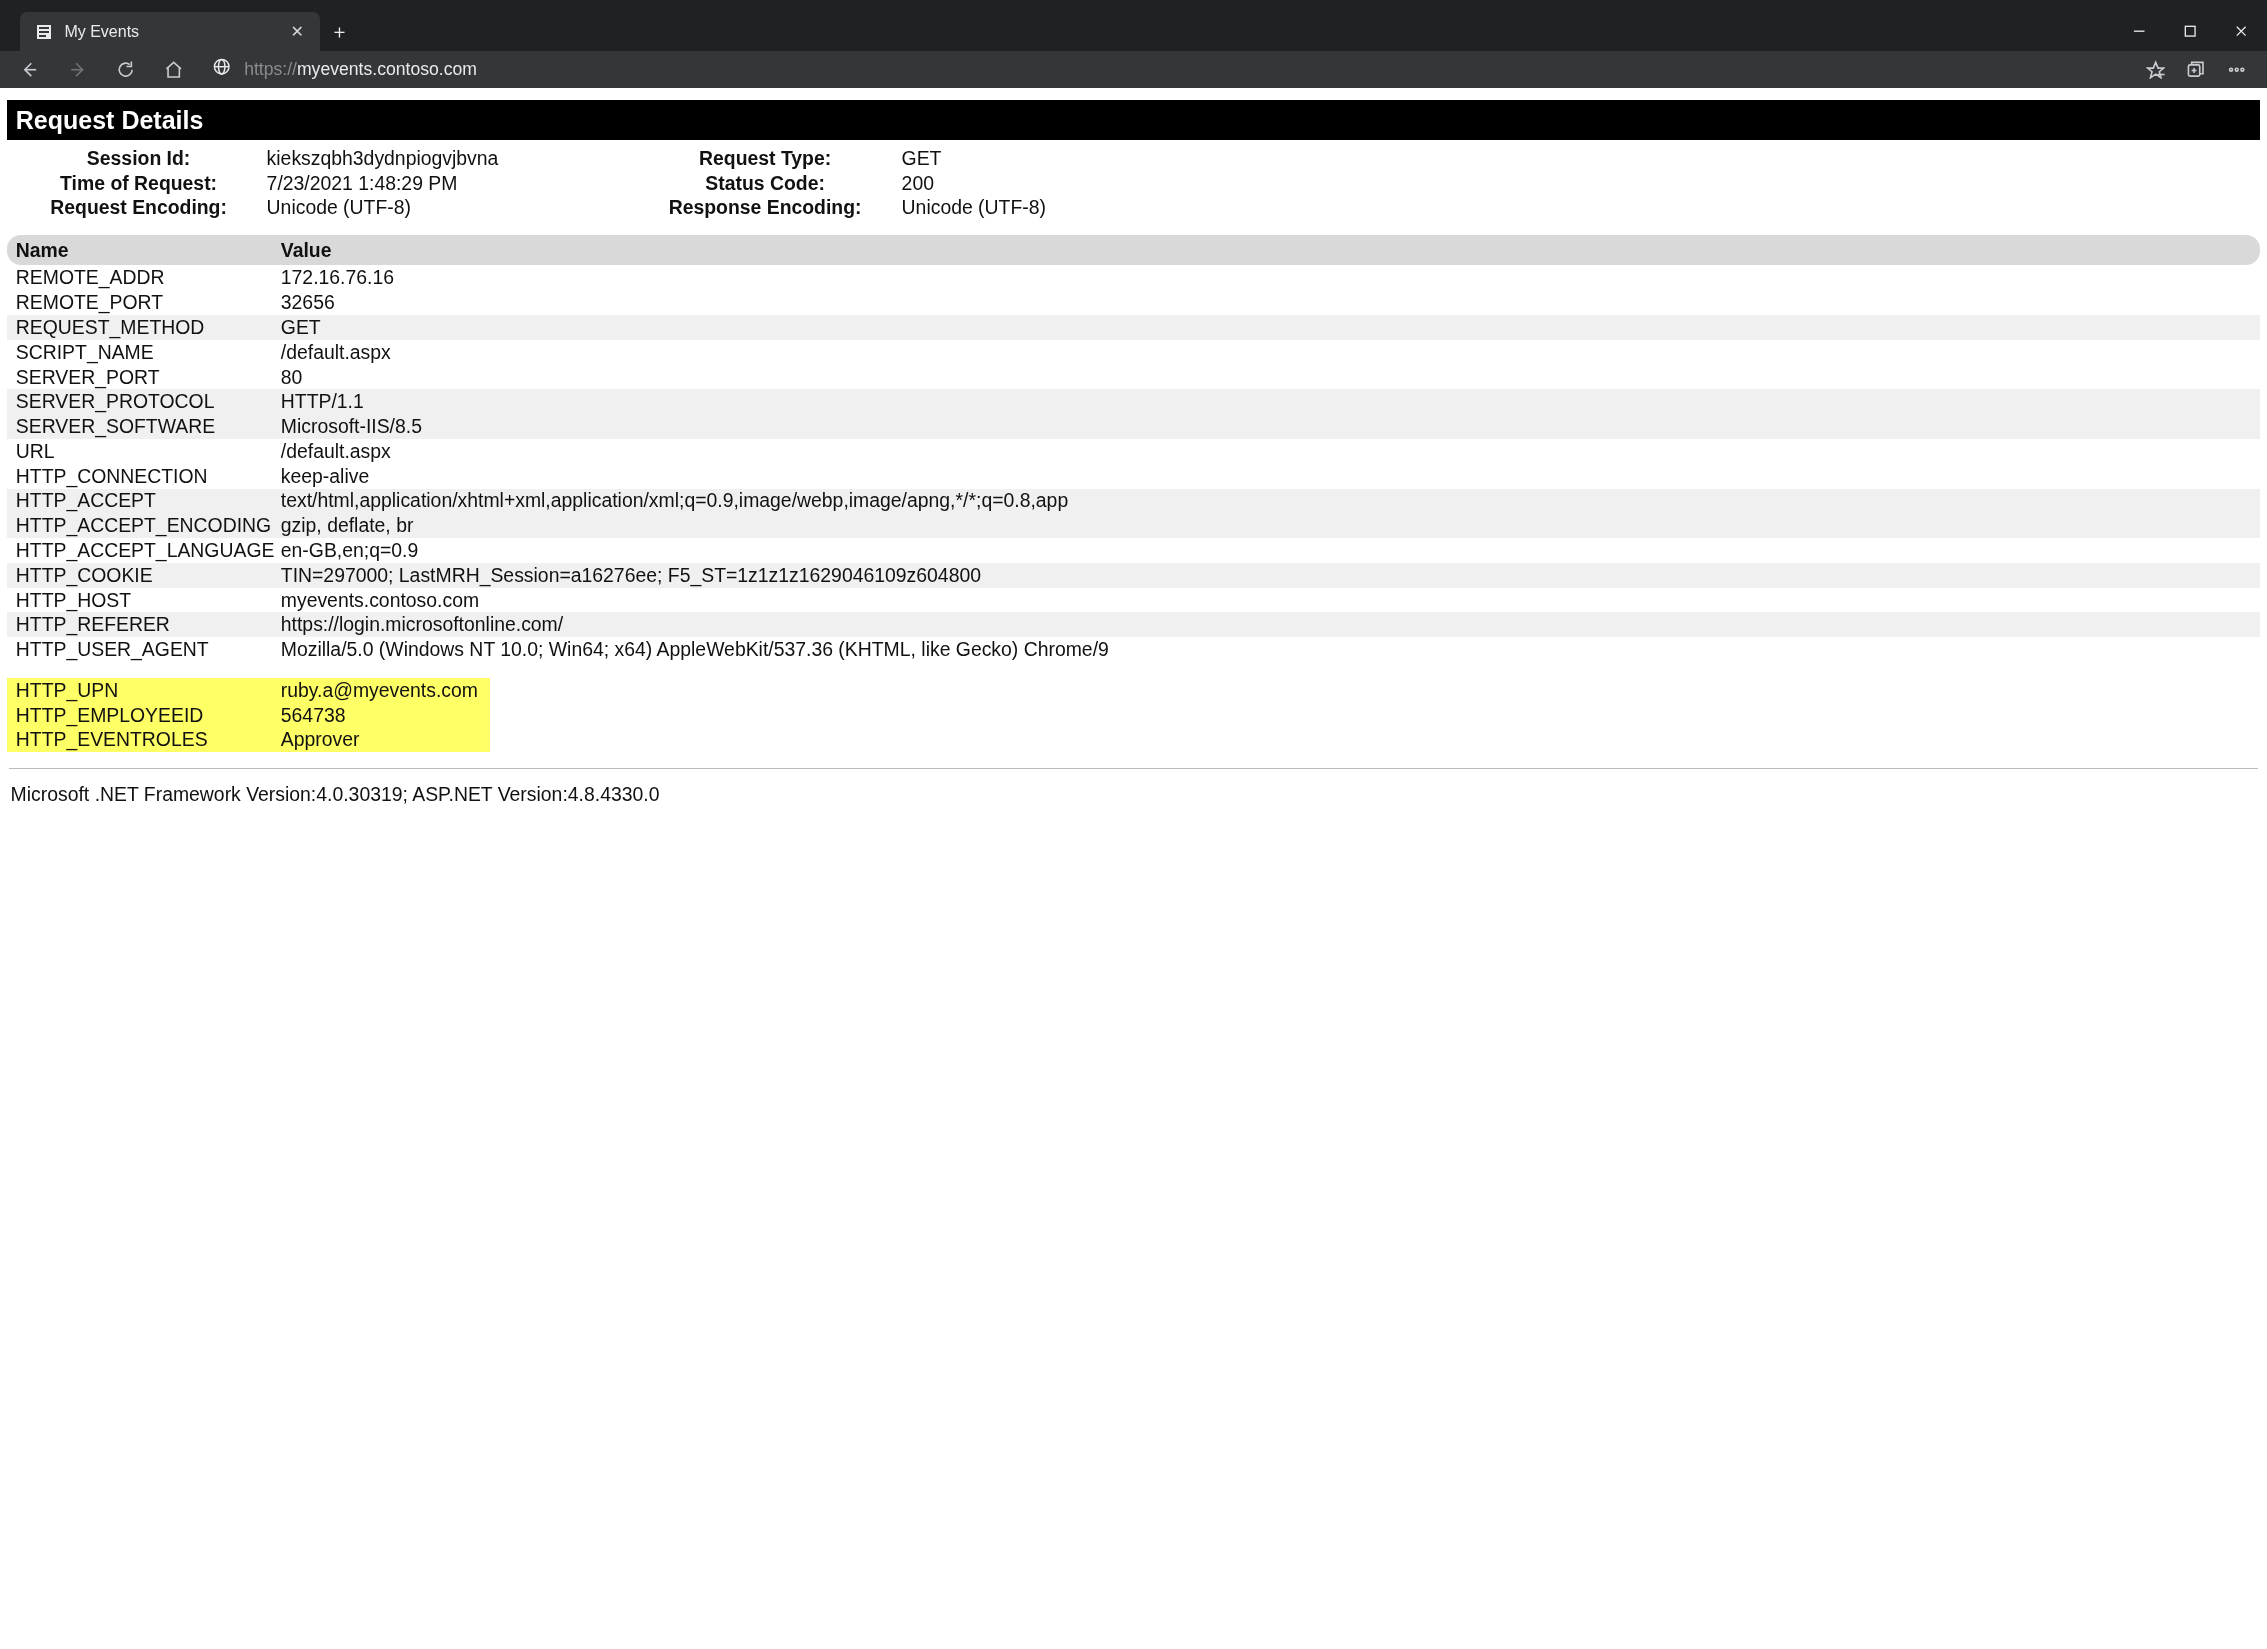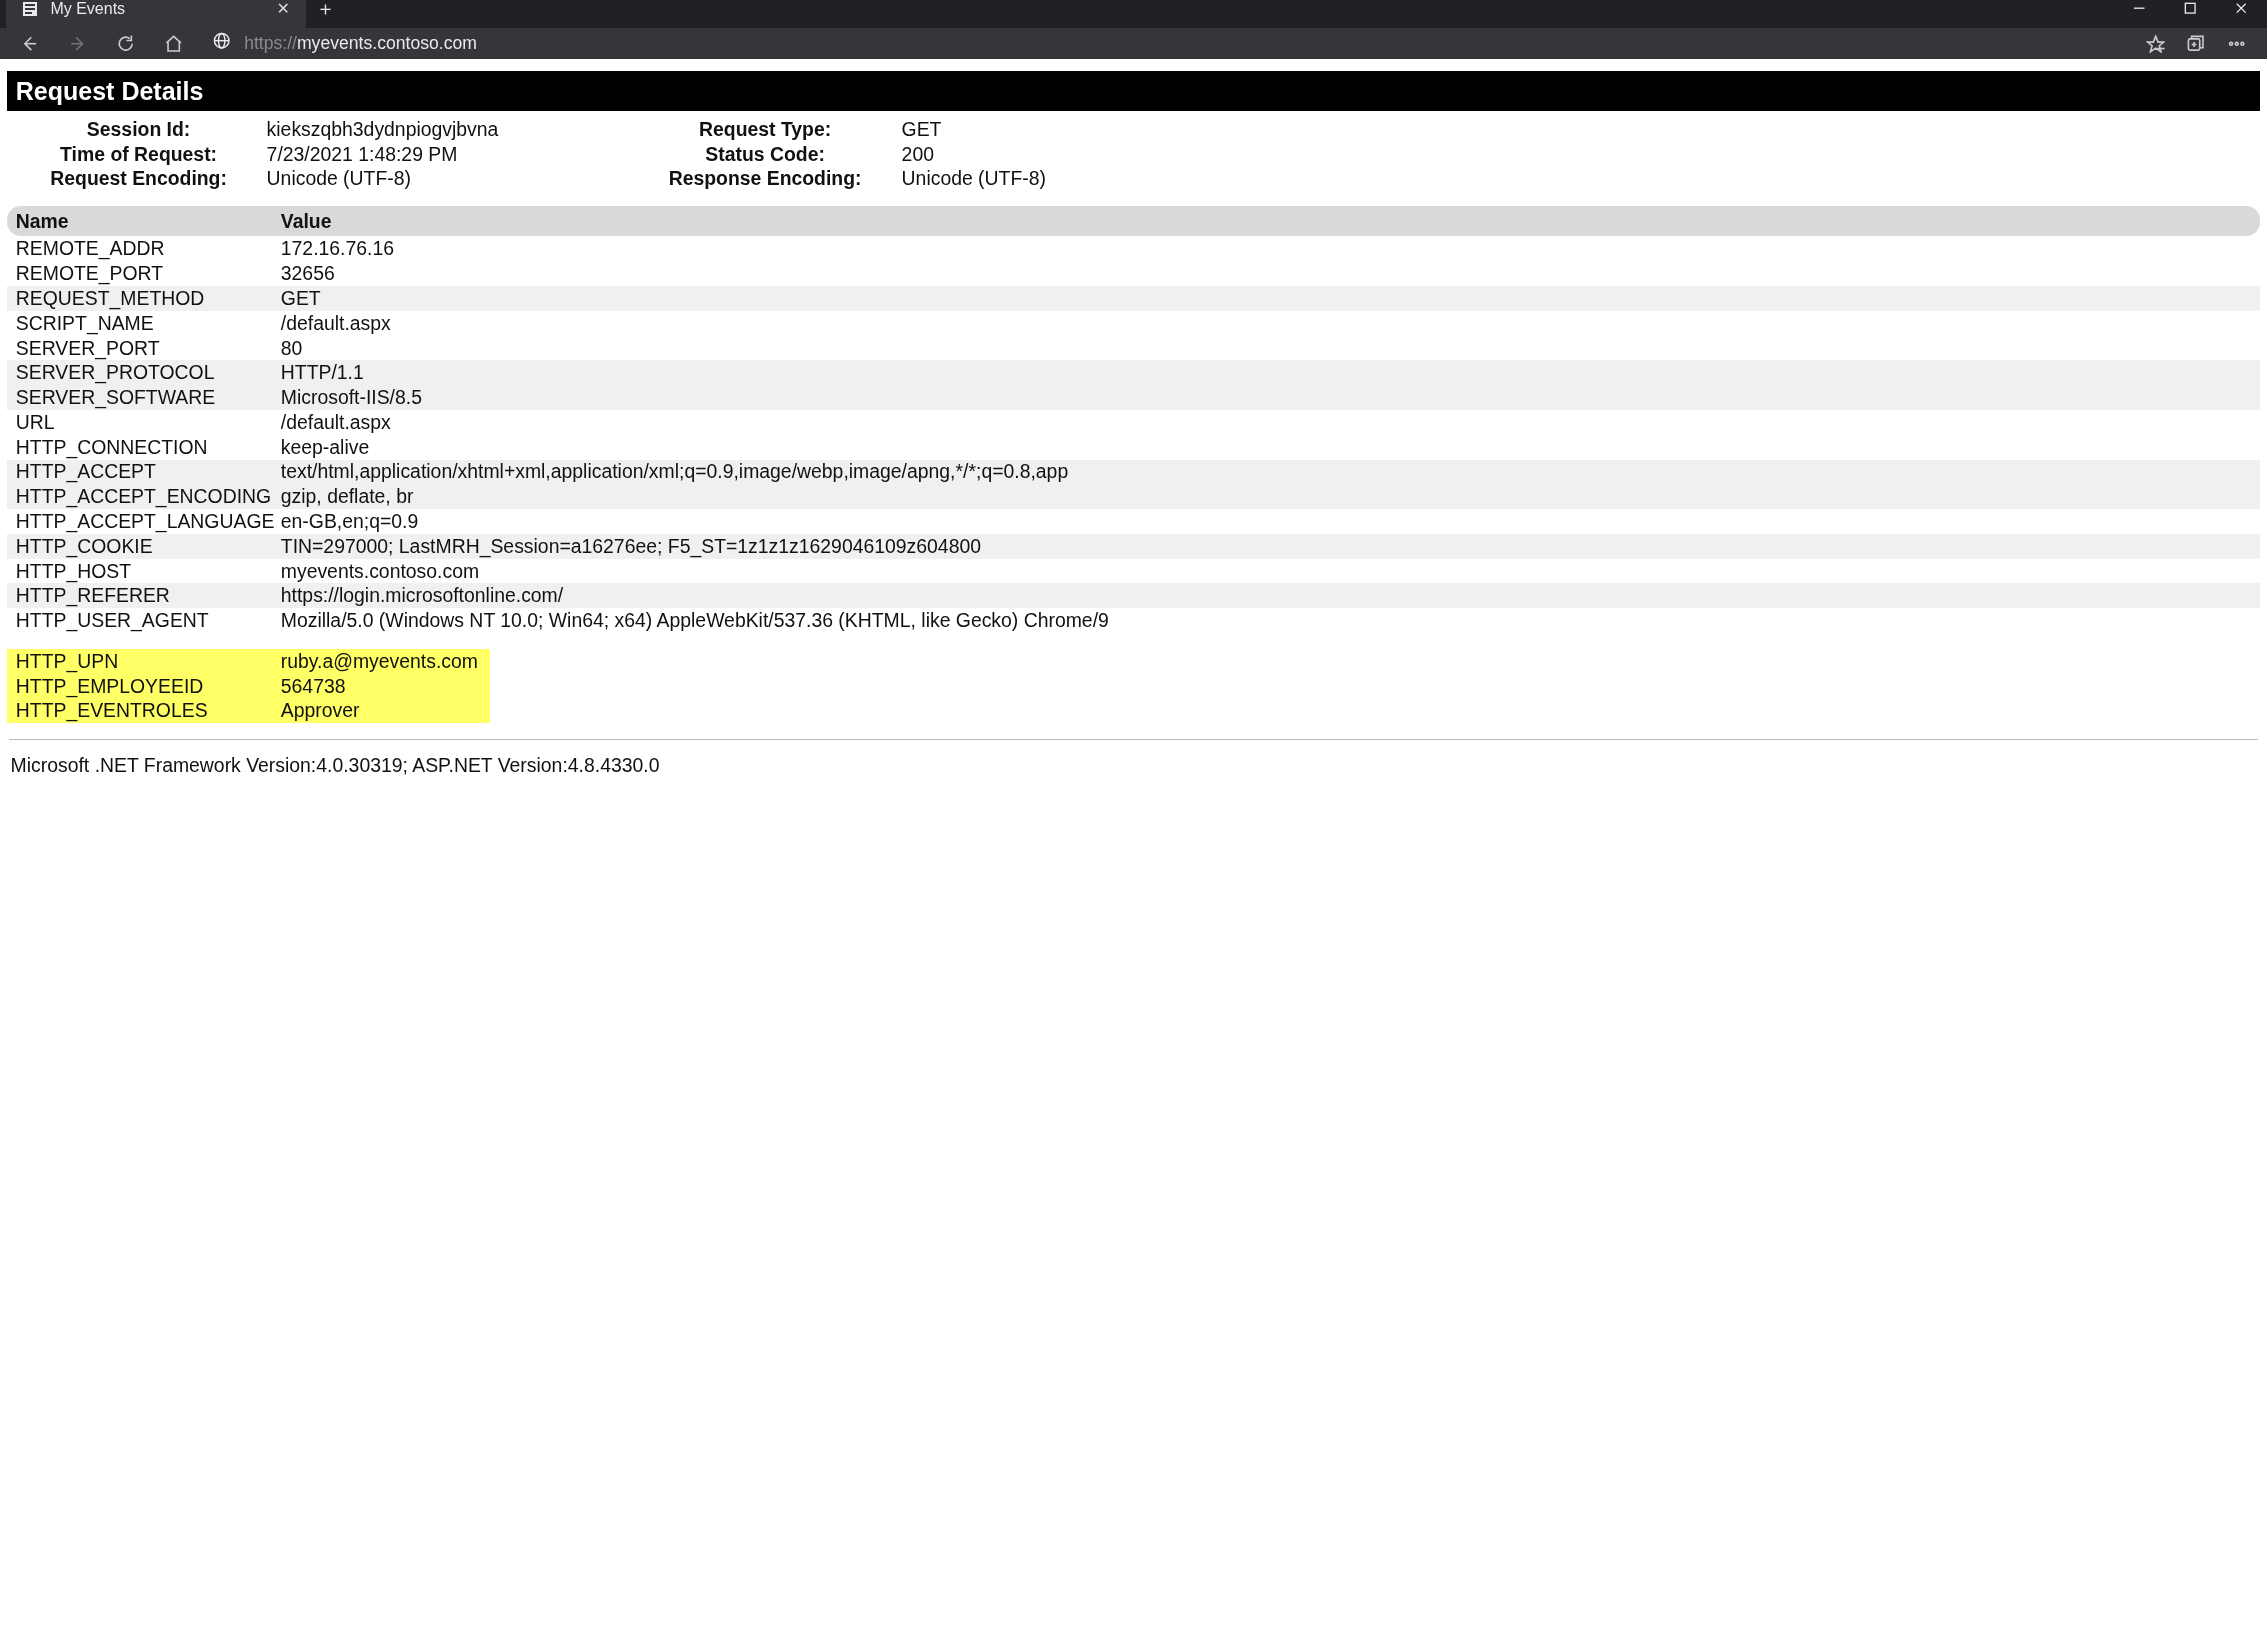--- a/index.html
+++ b/index.html
@@ -1,38 +1,38 @@
 <!DOCTYPE html>
 <html style="font-size:14px"><head>
 <meta charset="utf-8">
 <style>
   * { box-sizing: border-box; margin: 0; padding: 0; }
   html, body { width: 100%; height: 100%; font-family: "Segoe UI", Arial, sans-serif; background: #fff; }
   body { display: flex; flex-direction: column; }
 
   
   .chrome { background: #202124; color: #e8eaed; flex: 0 0 auto; }
-  .tabbar { display: flex; align-items: flex-end; height: 28px; padding: 0 0 0 6px; }
+  .tabbar { display: flex; align-items: flex-end; height: 51px; padding: 0 0 0 20px; }
   .tab {
     display: flex; align-items: center; gap: 12.4px;
     background: #35363a; color: #e8eaed;
     height: 39px; padding: 0 16px; border-radius: 7px 7px 0 0;
     min-width: 300px; font-size: 16px;
     margin-top: 7px;
   }
   .tab .favicon { width: 16px; height: 16px; display: inline-flex; }
   .tab .title { flex: 1; white-space: nowrap; overflow: hidden; text-overflow: ellipsis; }
   .tab .close { font-size: 16px; opacity: .9; cursor: pointer; }
   .newtab { width: 39px; display: flex; align-items: center; justify-content: center; color: #e8eaed; font-size: 19.4px; cursor: pointer; height: 39px; margin-top: 7px; }
   .wincontrols { margin-left: auto; display: flex; align-items: center; gap: 0; }
   .wincontrols .wc { width: 51px; height: 39px; display: flex; align-items: center; justify-content: center; color: #e8eaed; cursor: pointer; font-size: 14px; }
   .wincontrols .wc svg { stroke: #e8eaed; }
 
   .toolbar {
-    background: #35363a; height: 31px;
+    background: #35363a; height: 37px;
     display: flex; align-items: center; gap: 8.8px;
     padding: 0 10.6px;
   }
   .toolbtn { width: 39px; height: 39px; display: flex; align-items: center; justify-content: center; color: #c9cbcf; cursor: pointer; border-radius: 3.5px; }
   .toolbtn.disabled { opacity: .4; cursor: default; }
   .toolbtn svg { stroke: currentColor; fill: none; stroke-width: 2; }
   .address {
     flex: 1; background: transparent; color: #b8babd;
     font-size: 17.6px; padding: 0 10.6px; display: flex; align-items: center; gap: 12.4px;
     height: 35px;

